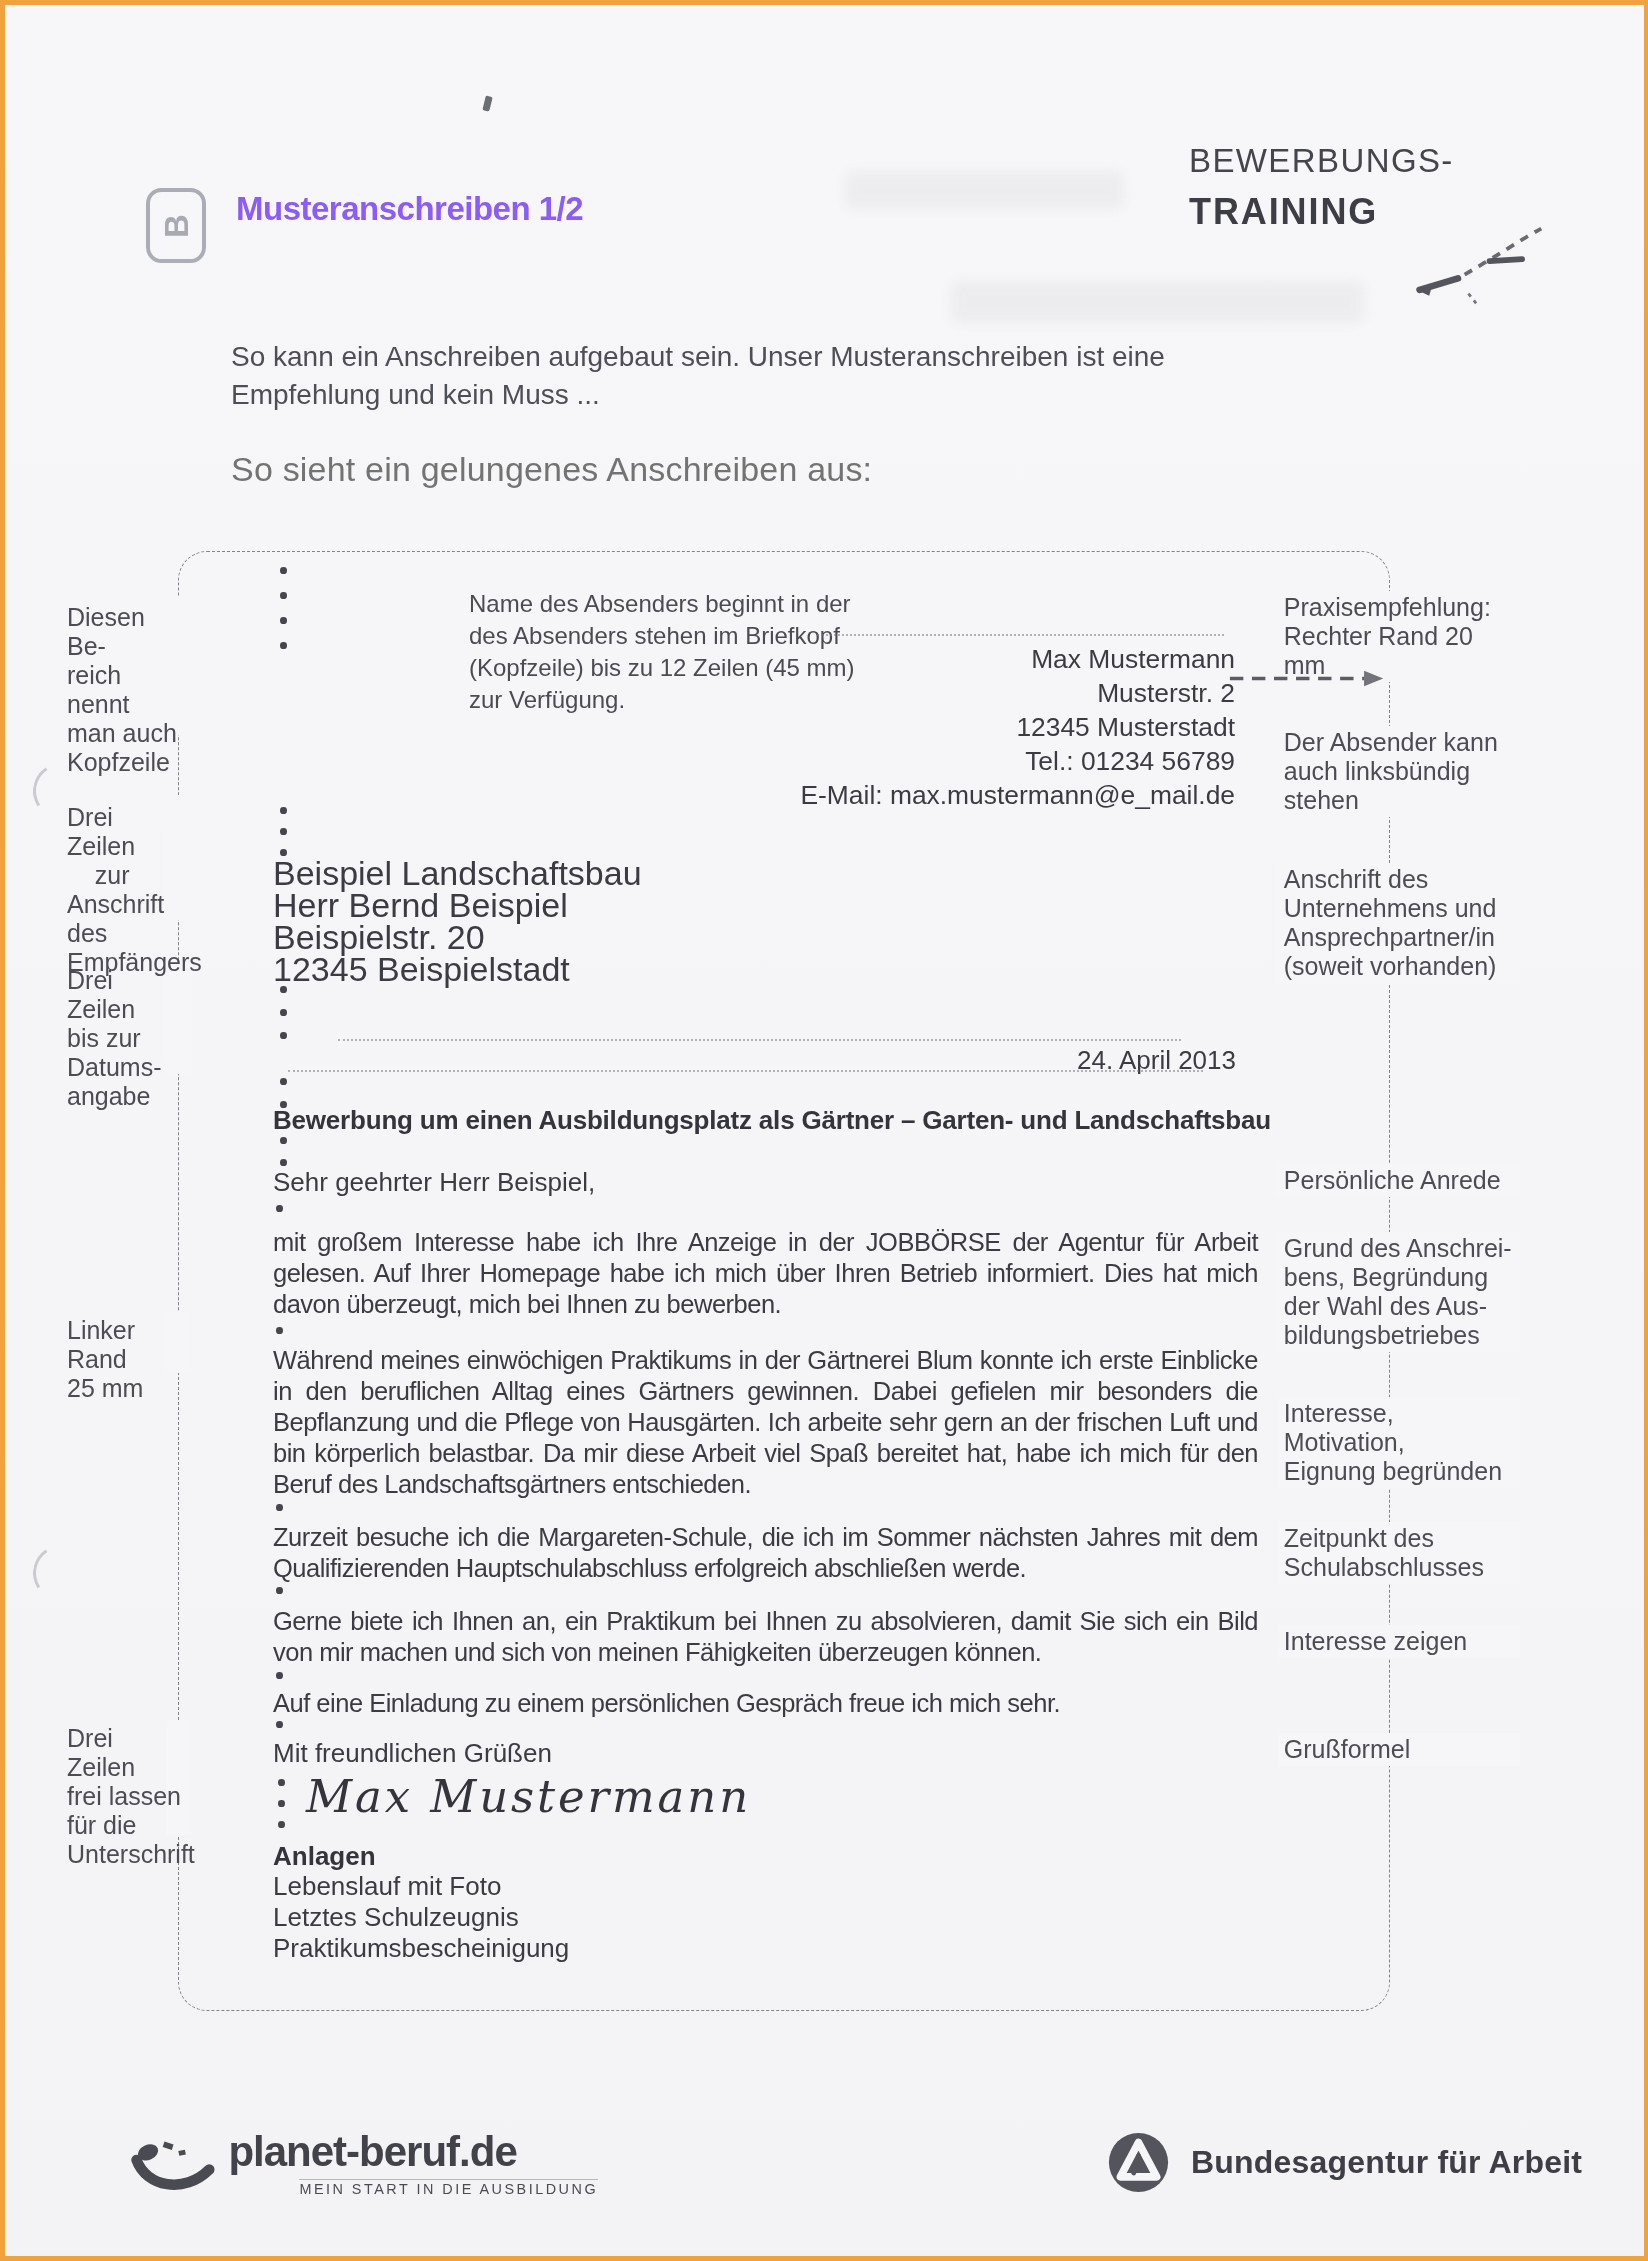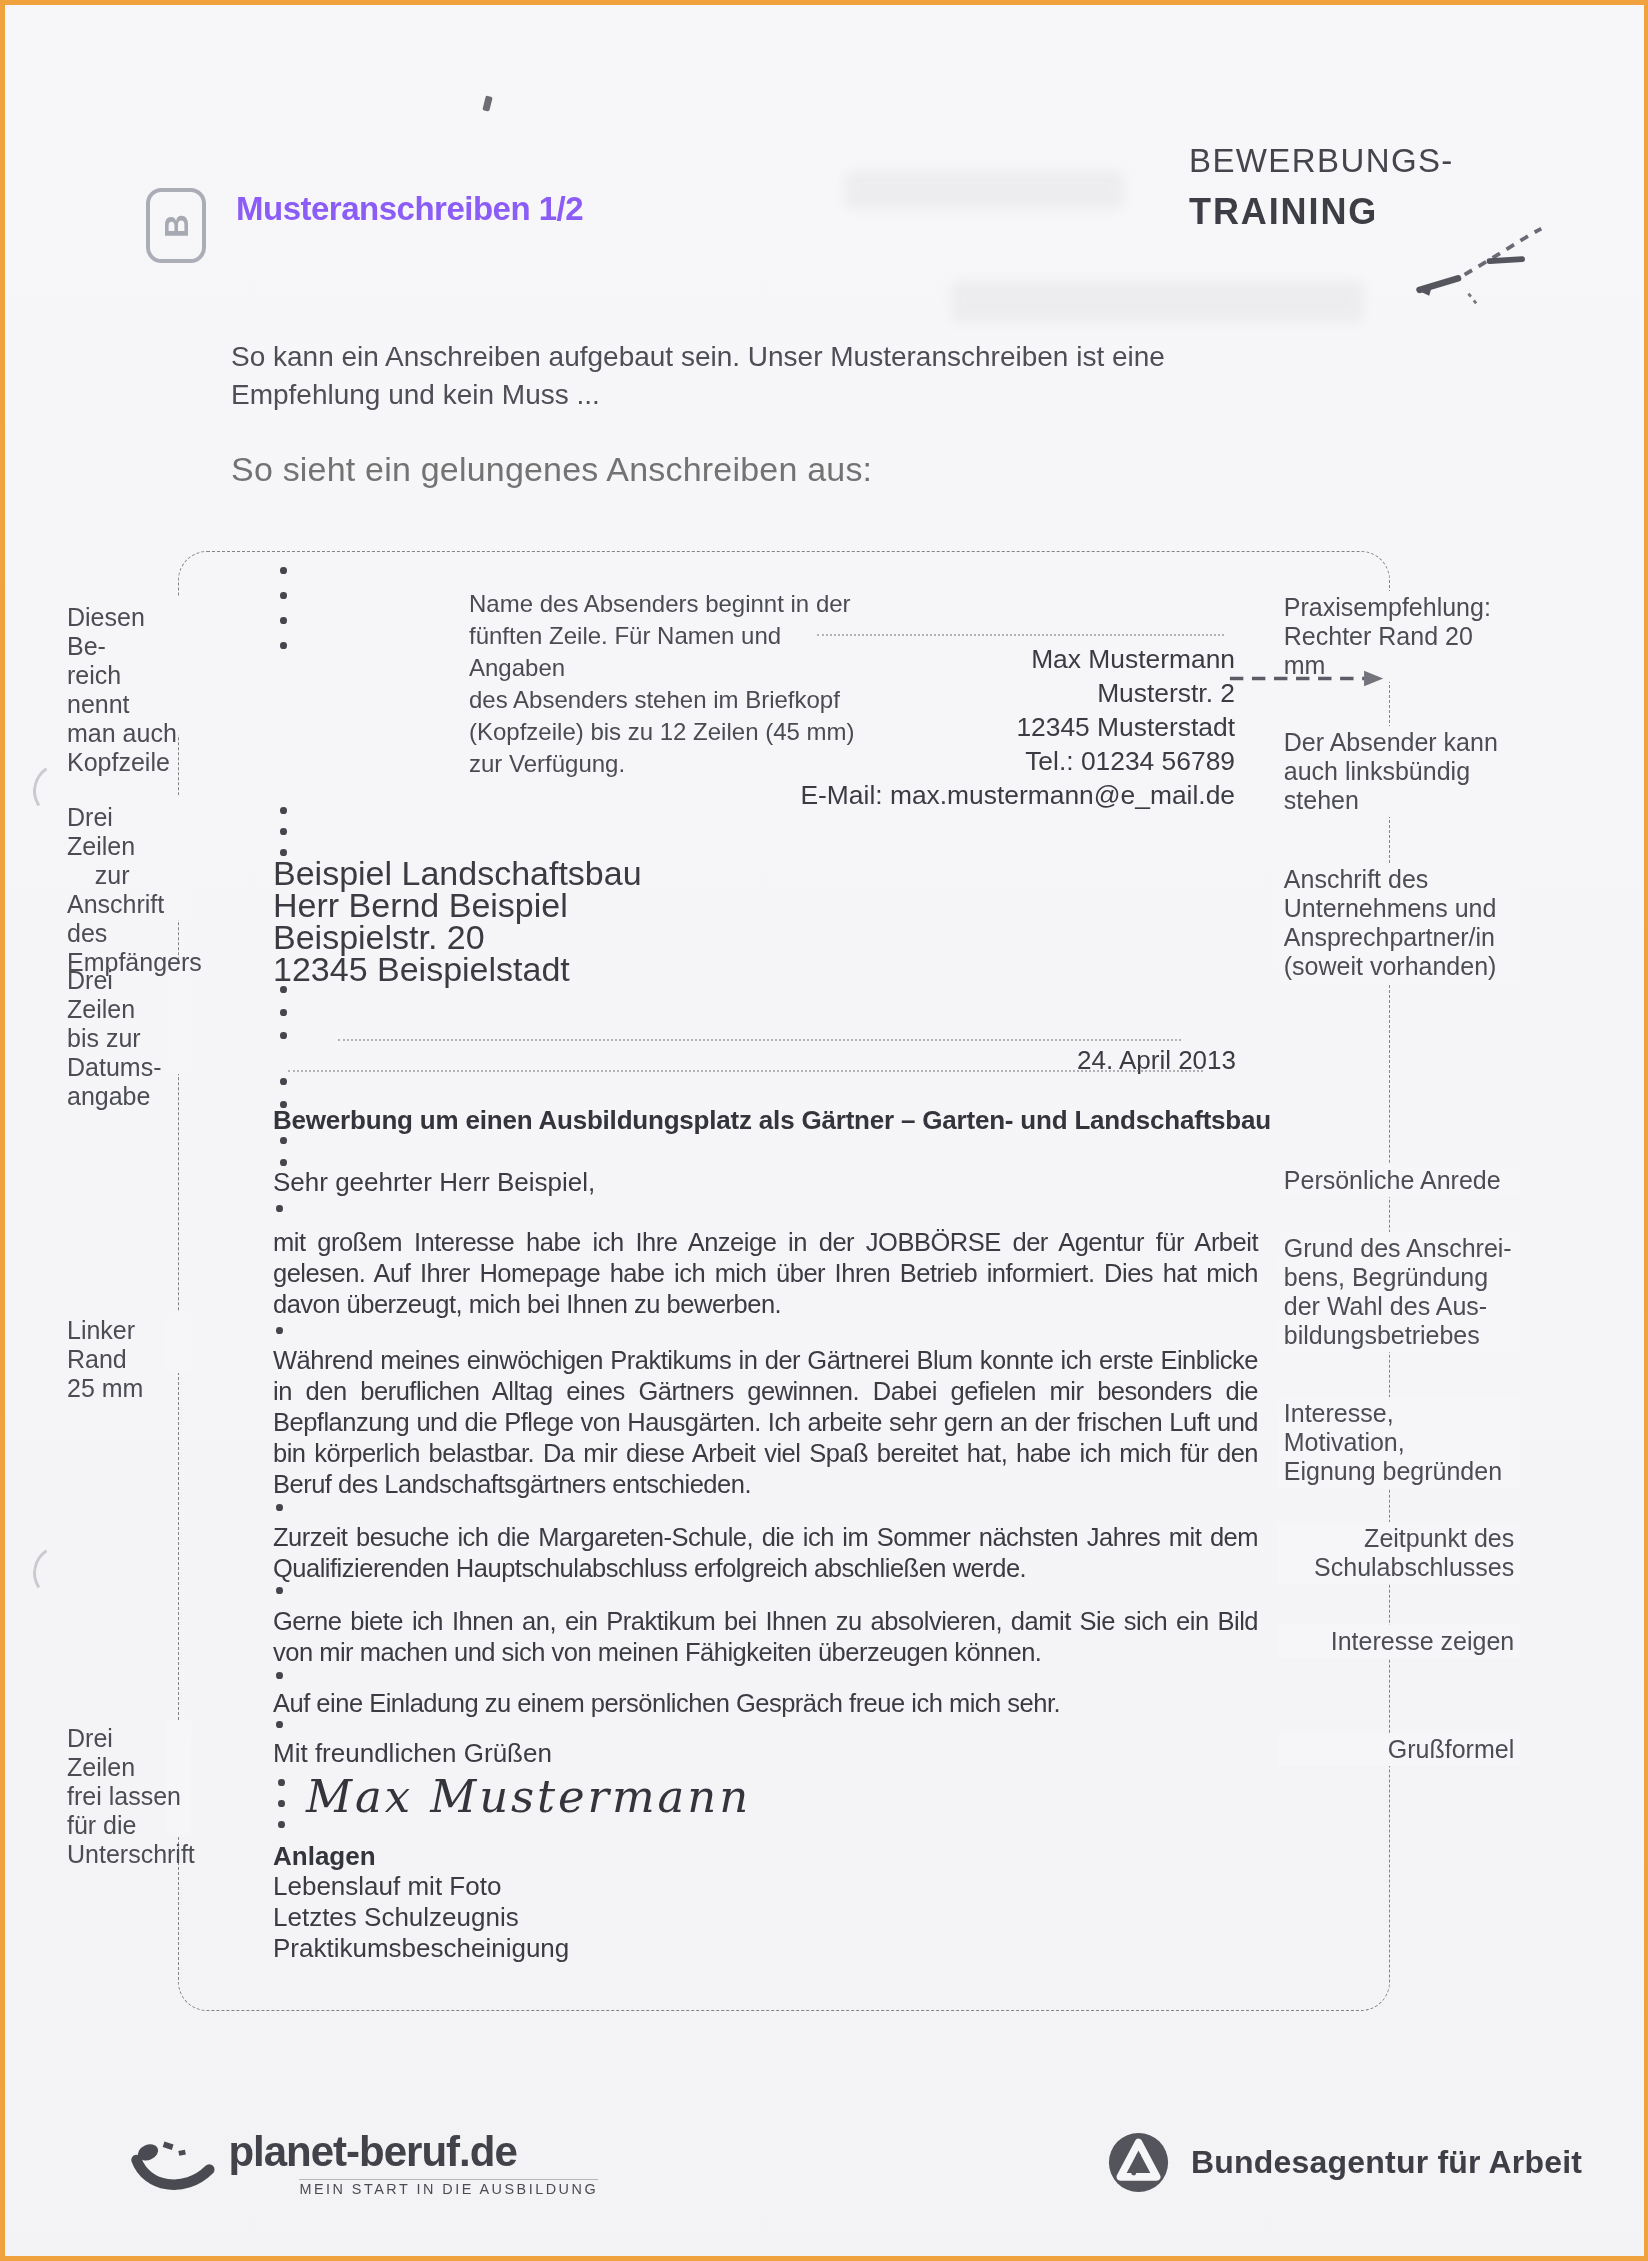--- a/index.html
+++ b/index.html
@@ -36,21 +36,21 @@
   .intro-heading{left:231px;top:450px;font-size:34px;font-weight:normal;color:#737373;letter-spacing:0.2px;}
 
   
   .letter-box{left:178px;top:551px;width:1212px;height:1460px;border:1.9px dashed rgba(110,110,120,.85);border-radius:29px;}
   .gap{width:25px;left:166px;background:var(--paper);z-index:5;}
 
   
   .ann{font-size:25px;line-height:29px;color:#4c4c55;z-index:6;}
   .ann.left{left:67px;width:117px;}
   .ann.right{left:1278px;width:242px;background:var(--paper);padding:1.9px 5.8px;}
-  .ann.center{text-align:right;}
+  .ann.center{text-align:left;}
 
   
   .dot{width:6.7px;height:6.7px;border-radius:50%;background:#45454d;z-index:4;}
   .leader{border-top:2.9px dotted rgba(120,120,130,.55);z-index:1;}
   .note{left:469px;top:588px;width:413px;font-size:24px;line-height:32px;color:#4b4b54;}
   .sender{left:711px;top:642px;width:524px;text-align:right;font-size:26.4px;line-height:34px;color:#3b3b43;}
   .recipient{left:273px;top:857px;font-size:34px;line-height:32px;color:#3b3b43;}
   .date{left:961px;top:1045px;width:275px;text-align:right;font-size:26px;color:#3b3b43;}
   .subject{left:273px;top:1105px;font-size:26px;font-weight:bold;white-space:nowrap;letter-spacing:-0.2px;color:#34343c;}
   .salutation{left:273px;top:1167px;font-size:26px;color:#3b3b43;}
@@ -184,21 +184,20 @@
   <path d="M142 4 L162 12 L142 20 Z" fill="#5c5c66" opacity=".85"></path>
 </svg>
 
 <div class="abs dot" style="left:280px;top:567px"></div>
 <div class="abs dot" style="left:280px;top:592px"></div>
 <div class="abs dot" style="left:280px;top:617px"></div>
 <div class="abs dot" style="left:280px;top:642px"></div>
 
 <div class="abs note">
     <div>Name des Absenders beginnt in der</div>
-    <div>fünften Zeile. Für Namen und Angaben</div>
     <div>des Absenders stehen im Briefkopf</div>
     <div>(Kopfzeile) bis zu 12 Zeilen (45 mm)</div>
     <div>zur Verfügung.</div>
   </div>
 <div class="abs leader" style="left:817px;top:634px;width:407px"></div>
 <div class="abs sender">
     <div>Max Mustermann</div>
     <div>Musterstr. 2</div>
     <div>12345 Musterstadt</div>
     <div>Tel.: 01234 56789</div>

